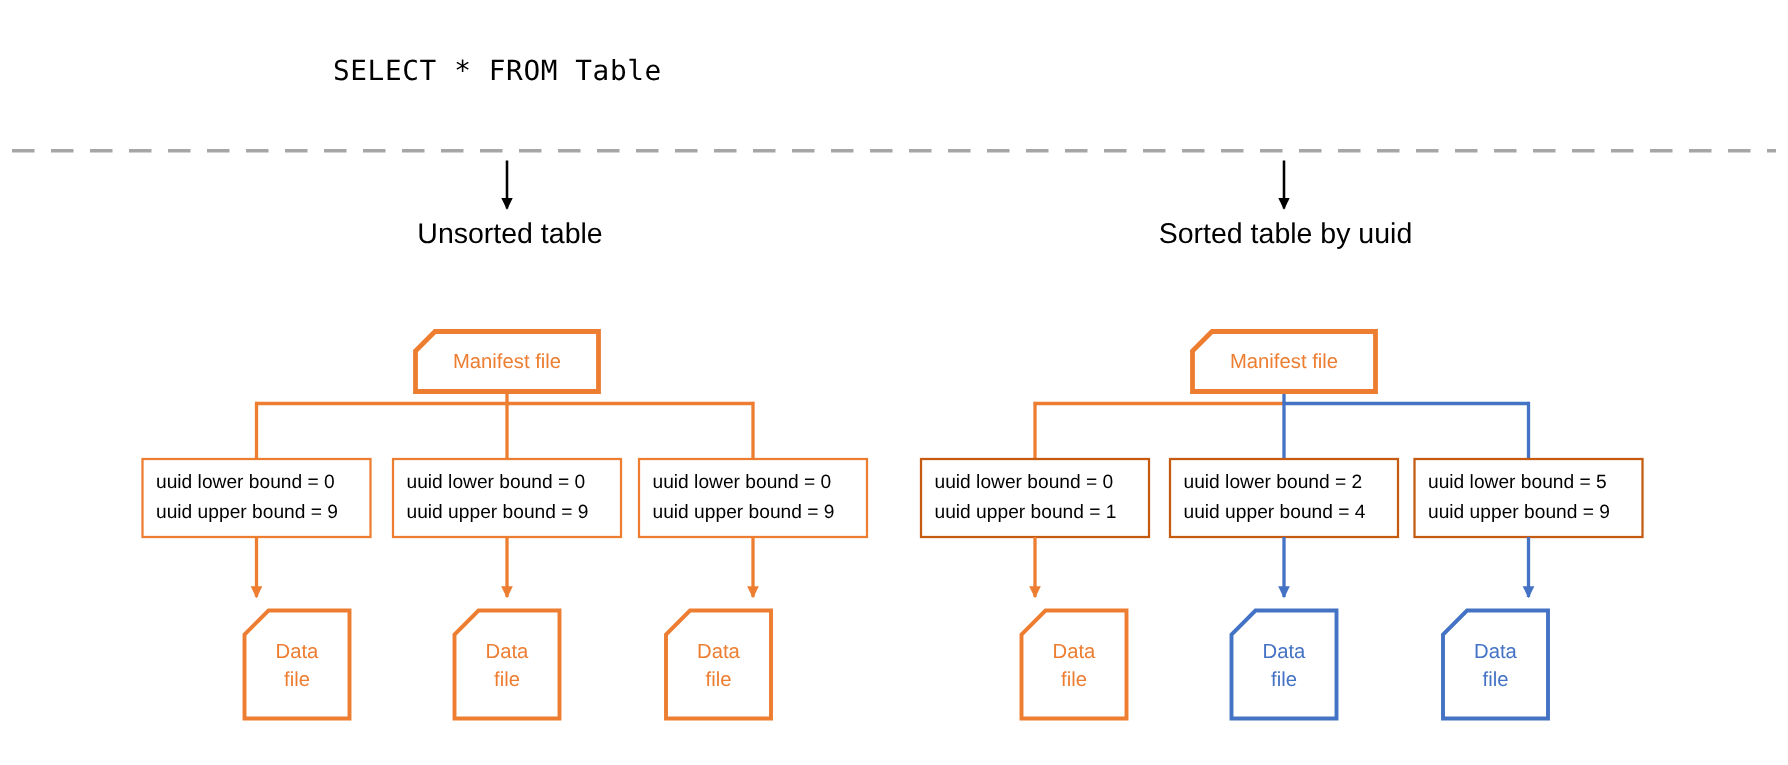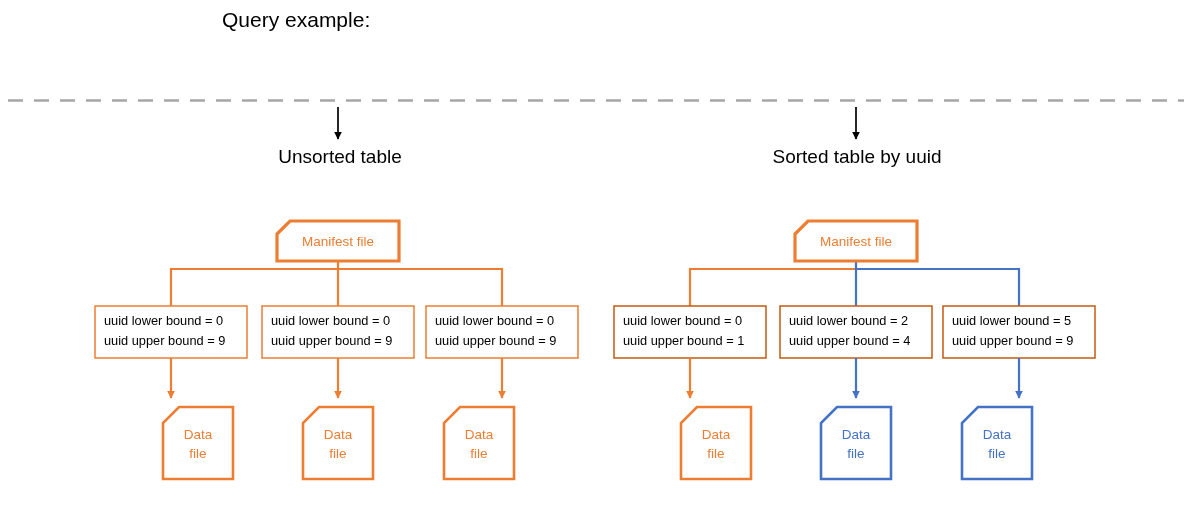--- a/index.html
+++ b/index.html
@@ -73,21 +73,21 @@
     font-size: 12.8px;
     fill: #000000;
     text-anchor: start;
   }
 </style>
 </head>
 <body>
 
 <div id="diagram-root">
 
-  <div class="query-title">Query example:</div>
+  <div class="query-line query-line-1">SELECT * FROM Table</div>
 
   <div class="section-heading" id="heading-sorted">Sorted table by uuid</div>
   <div class="section-heading" id="heading-unsorted">Unsorted table</div>
 
   <svg class="layer" id="vector-layer" viewBox="0 0 1192 510" xmlns="http://www.w3.org/2000/svg">
       <defs>
         <marker id="ah-orange" markerWidth="9" markerHeight="9" refX="7.2" refY="4.5" orient="auto" markerUnits="userSpaceOnUse">
           <path d="M0,0.6 L8,4.5 L0,8.4 z" fill="#ED7D31"></path>
         </marker>
         <marker id="ah-blue" markerWidth="9" markerHeight="9" refX="7.2" refY="4.5" orient="auto" markerUnits="userSpaceOnUse">

